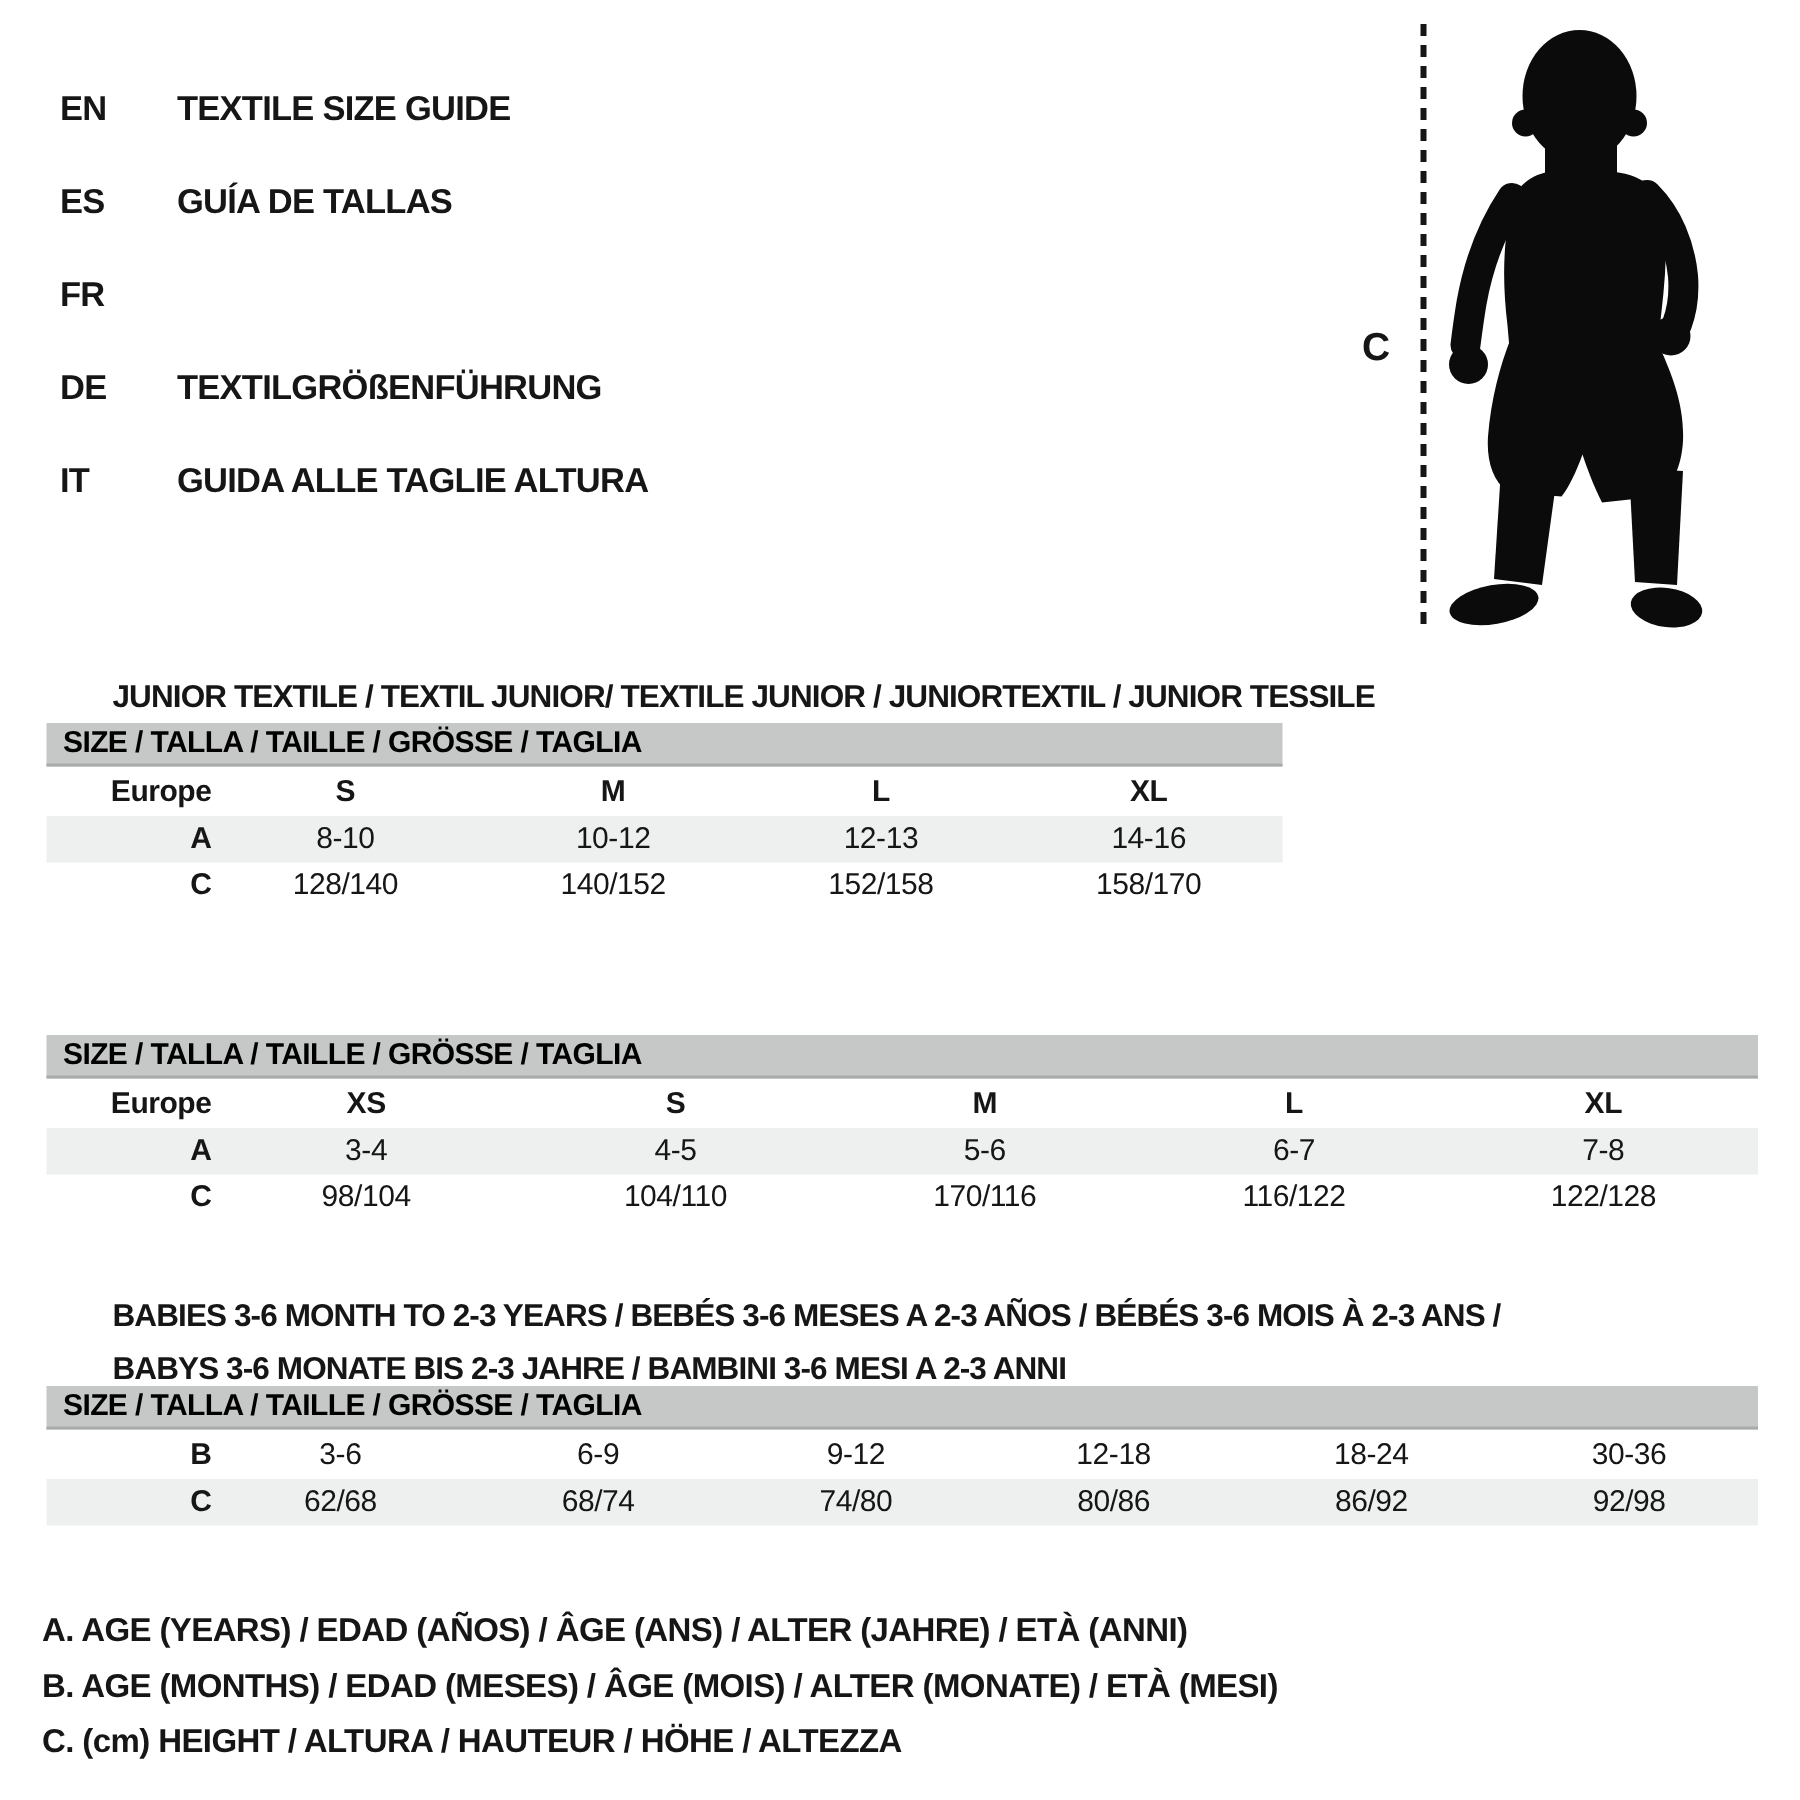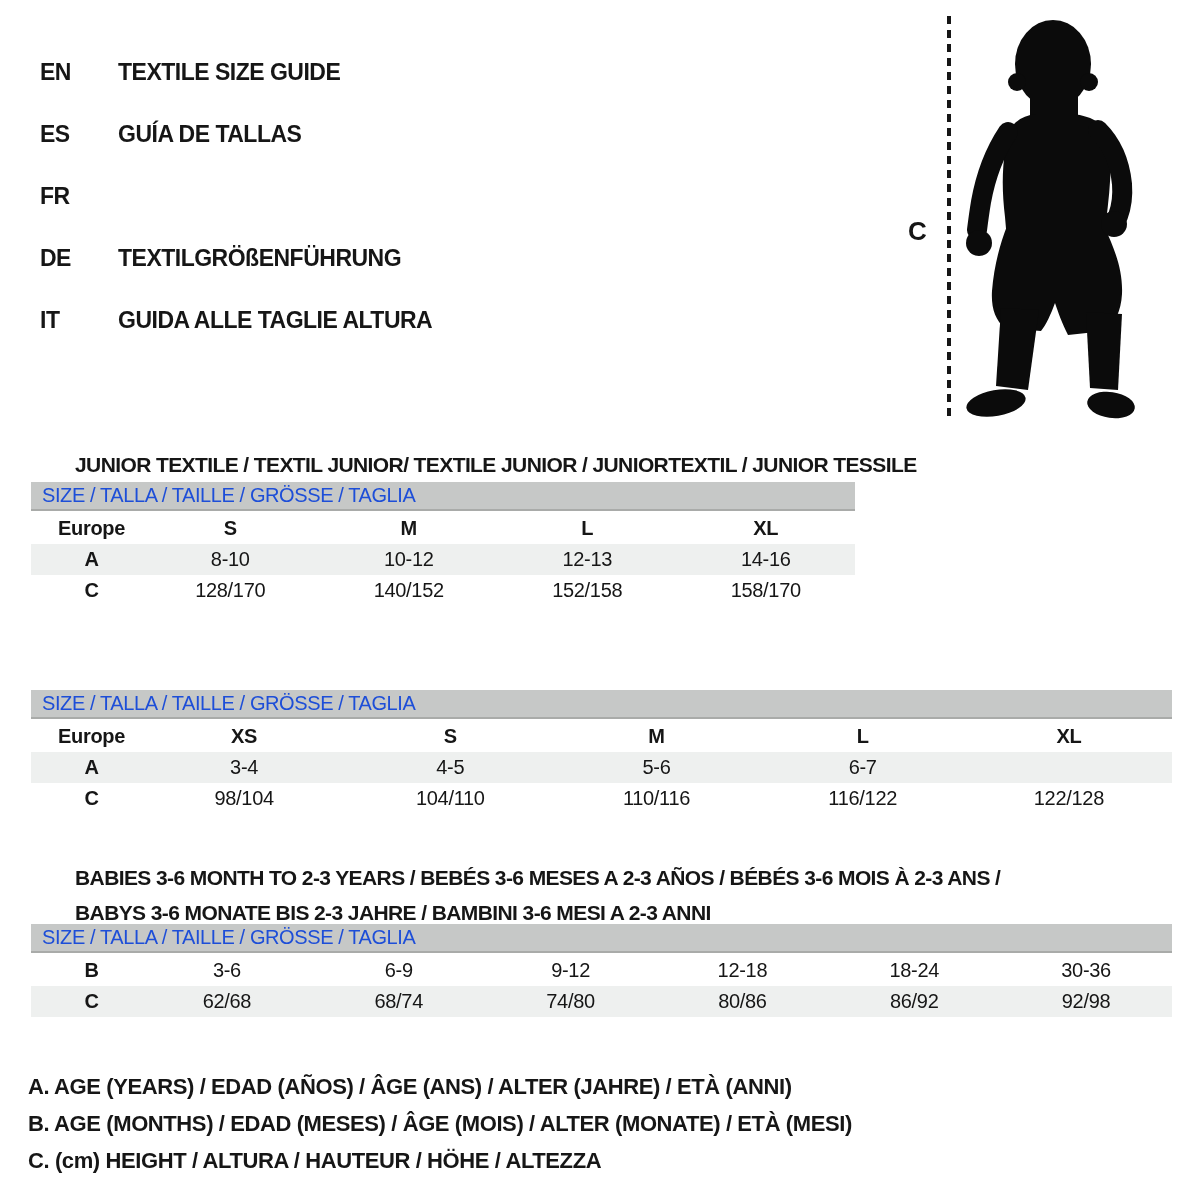--- a/index.html
+++ b/index.html
@@ -23,32 +23,32 @@
   .sec-title{
     position:absolute;left:40px;font-size:21px;font-weight:bold;letter-spacing:-0.6px;
     white-space:nowrap;line-height:24px;margin-left:35px;
   }
   .sec-title .subsized{font-size:13px;position:relative;top:5px;}
   .sec-title2{line-height:35px;}
   
   .tbl{position:absolute;left:31px;}
   .tbl-head{
     height:27px;line-height:27px;background:#c6c8c7;border-bottom:2px solid #a9aba9;
-    padding-left:11px;font-size:20px;font-weight:normal;letter-spacing:-0.4px;color:#1d4ed8;
+    padding-left:11px;font-size:20px;font-weight:bold;letter-spacing:-0.4px;color:#000000;
     margin-bottom:2px;
   }
   .w-junior{width:824px;}
   .w-full{width:1141px;}
   .tbl-row{height:31px;line-height:31px;display:grid;}
   .grid-j{grid-template-columns:110px repeat(4,1fr);}
   .grid-c{grid-template-columns:110px repeat(5,1fr);}
   .grid-b{grid-template-columns:110px repeat(6,1fr);}
   .tbl-row.shaded{background:#eef0ef;}
   .cell{font-size:20px;text-align:center;letter-spacing:-0.3px;white-space:nowrap;}
-  .cell.label{text-align:center;padding-left:11px;font-weight:bold;}
+  .cell.label{text-align:right;padding-left:11px;font-weight:bold;}
   .tbl-row.hdr .cell{font-weight:bold;}
   
   .legend{position:absolute;left:28px;top:1068px;}
   .legend-line{font-size:22px;font-weight:bold;letter-spacing:-0.4px;line-height:37px;white-space:nowrap;}
 </style>
 </head>
 <body>
 
 <div class="page">
 
@@ -107,21 +107,21 @@
     </div>
     <div class="tbl-row shaded grid-j">
       <span class="cell label">A</span>
       <span class="cell">8-10</span>
       <span class="cell">10-12</span>
       <span class="cell">12-13</span>
       <span class="cell">14-16</span>
     </div>
     <div class="tbl-row grid-j">
       <span class="cell label">C</span>
-      <span class="cell">128/170</span>
+      <span class="cell">128/140</span>
       <span class="cell">140/152</span>
       <span class="cell">152/158</span>
       <span class="cell">158/170</span>
     </div>
   </div>
 
   <div class="tbl w-full" style="top:690px;">
     <div class="tbl-head">SIZE / TALLA / TAILLE / GRÖSSE / TAGLIA</div>
     <div class="tbl-row hdr grid-c">
       <span class="cell label">Europe</span>
@@ -130,26 +130,27 @@
       <span class="cell">M</span>
       <span class="cell">L</span>
       <span class="cell">XL</span>
     </div>
     <div class="tbl-row shaded grid-c">
       <span class="cell label">A</span>
       <span class="cell">3-4</span>
       <span class="cell">4-5</span>
       <span class="cell">5-6</span>
       <span class="cell">6-7</span>
+      <span class="cell">7-8</span>
     </div>
     <div class="tbl-row grid-c">
       <span class="cell label">C</span>
       <span class="cell">98/104</span>
       <span class="cell">104/110</span>
-      <span class="cell">110/116</span>
+      <span class="cell">170/116</span>
       <span class="cell">116/122</span>
       <span class="cell">122/128</span>
     </div>
   </div>
 
   <h2 class="sec-title sec-title2" style="top:843px;">
     <span style="display:block;">BABIES 3-6 MONTH TO 2-3 YEARS / BEBÉS 3-6 MESES A 2-3 AÑOS / BÉBÉS 3-6 MOIS À 2-3 ANS /</span>
     <span style="display:block;">BABYS 3-6 MONATE BIS 2-3 JAHRE / BAMBINI 3-6 MESI A 2-3 ANNI</span>
   </h2>
   <div class="tbl w-full" style="top:924px;">

